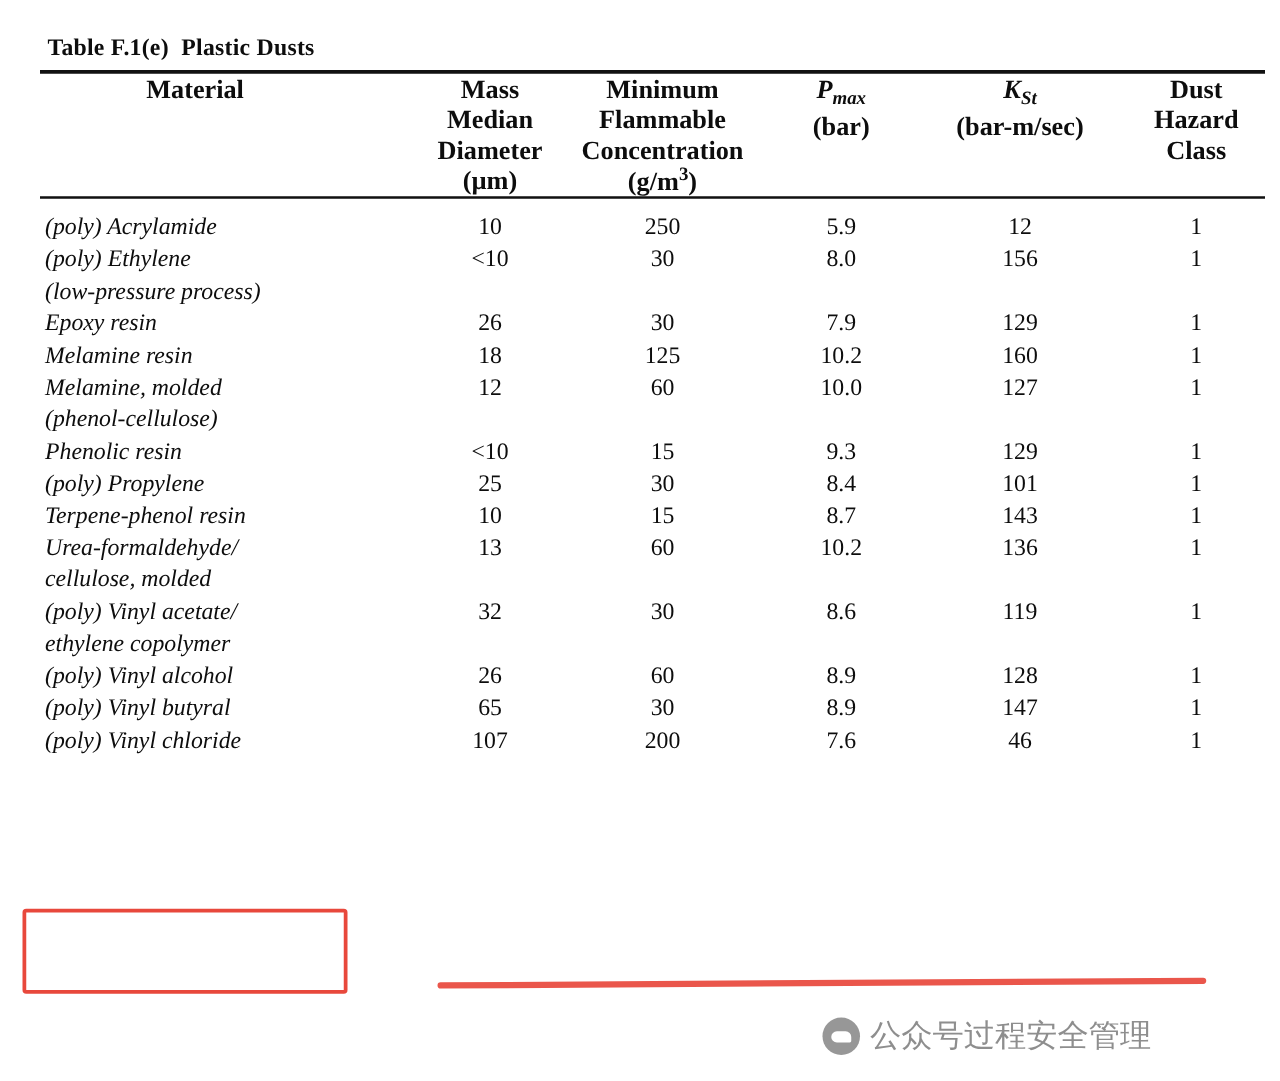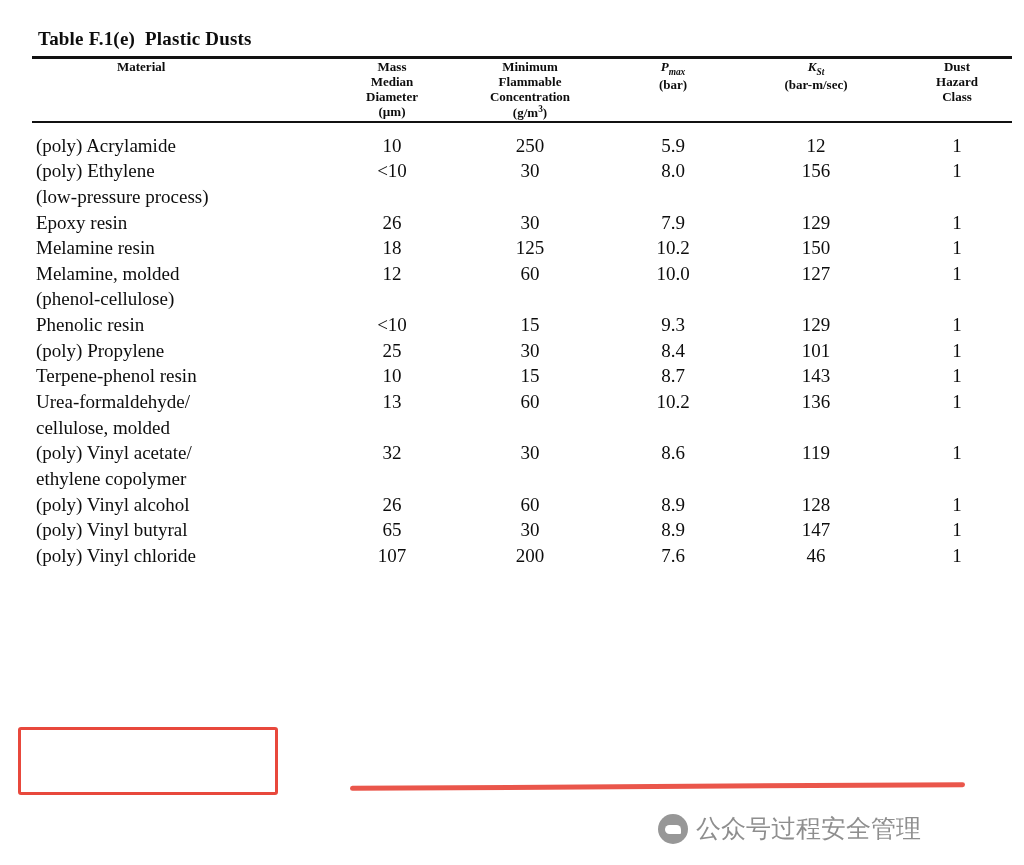--- a/index.html
+++ b/index.html
@@ -44,21 +44,21 @@
     width: 982px;
     margin: 0 22px;
     table-layout: fixed;
   }
   table.data th, table.data td {
     padding: 0;
     vertical-align: top;
   }
   thead th {
     font-weight: bold;
-    font-size: 13px;
+    font-size: 21px;
     text-align: center;
     vertical-align: bottom;
     padding-bottom: 6px;
     line-height: 1.16;
   }
   thead th.material-head {
     text-align: left;
     padding-left: 85px;
   }
   .col-mat { width: 306px; }
@@ -71,20 +71,21 @@
   tbody td {
     font-size: 19px;
     line-height: 1.35;
     padding-top: 1px;
     padding-bottom: 1px;
   }
   tbody td.material {
     text-align: left;
     padding-left: 4px;
     white-space: pre-line;
+    font-style: italic;
   }
   tbody td.num {
     text-align: center;
   }
   .sub { font-size: 0.72em; vertical-align: sub; }
   .sup { font-size: 0.72em; vertical-align: super; }
   em.ital { font-style: italic; }
 
   .thead-spacer { height: 10px; }
 
@@ -232,21 +233,21 @@
         <td class="num">30</td>
         <td class="num">7.9</td>
         <td class="num">129</td>
         <td class="num">1</td>
       </tr>
       <tr>
         <td class="material">Melamine resin</td>
         <td class="num">18</td>
         <td class="num">125</td>
         <td class="num">10.2</td>
-        <td class="num">150</td>
+        <td class="num">160</td>
         <td class="num">1</td>
       </tr>
       <tr>
         <td class="material">Melamine, molded
    (phenol-cellulose)</td>
         <td class="num">12</td>
         <td class="num">60</td>
         <td class="num">10.0</td>
         <td class="num">127</td>
         <td class="num">1</td>

